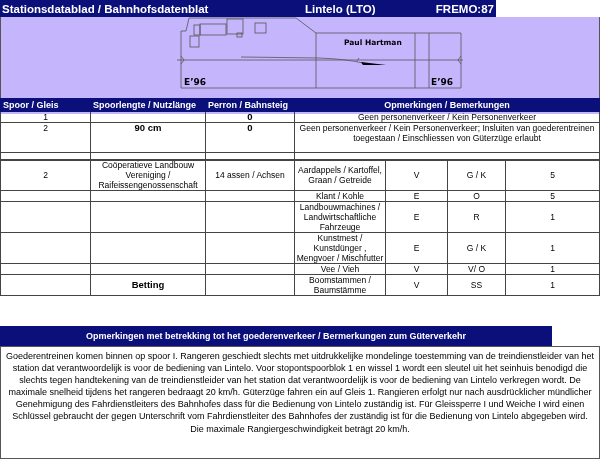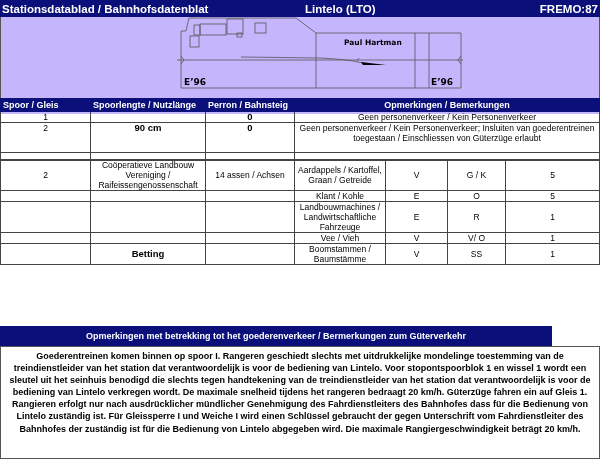--- a/index.html
+++ b/index.html
@@ -1,36 +1,36 @@
 <!DOCTYPE html>
 <html><head>
 <meta charset="utf-8">
 <style>
   * { box-sizing: border-box; margin: 0; padding: 0; }
   html, body { width: 600px; height: 459px; background: #fff; overflow: hidden; }
   body { font-family: "Liberation Sans", sans-serif; color: #000; position: relative; }
   .navy { background: #0a0f7a; color: #fff; font-weight: bold; }
-  .titlebar { position: absolute; left: 0; top: 0; width: 600px; height: 17px; font-size: 11.5px; display: flex; align-items: center; padding: 0 2px; }
+  .titlebar { position: absolute; left: 0; top: 0; width: 496px; height: 17px; font-size: 11.5px; display: flex; align-items: center; padding: 0 2px; }
   .titlebar .left { position: absolute; left: 2px; }
   .titlebar .center { position: absolute; left: 305px; }
   .titlebar .right { position: absolute; right: 2px; }
   .diagram { position: absolute; left: 0; top: 17px; width: 600px; height: 97px; background: #c4b5fd; border-left: 1px solid #555; border-right: 1px solid #555; }
   .diagram svg { position: absolute; left: 0; top: 0; }
   table { border-collapse: collapse; position: absolute; left: 0; width: 600px; table-layout: fixed; }
   td, th { border: 1px solid #444; font-size: 8.5px; vertical-align: top; text-align: center; line-height: 10px; }
   th { font-size: 9px; font-weight: bold; color: #fff; background: #0a0f7a; border-color: #0a0f7a; text-align: center; vertical-align: top; padding: 1px 2px; }
   th.l { text-align: left; }
   .t1 { top: 98px; }
   .t1 th { height: 13px; margin-left: 36px; }
   .bold { font-weight: bold; font-size: 9.5px; }
   .t2 { top: 159px; }
   .t2 th { height: 38px; }
   .mid { vertical-align: middle; }
   .remarks-head { position: absolute; left: 0; top: 326px; width: 552px; height: 20px; font-size: 9px; display: flex; align-items: center; justify-content: center; }
-  .remarks-body { position: absolute; left: 0; top: 346px; width: 600px; height: 113px; border: 1px solid #555; font-size: 9px; font-weight: bold; text-align: center; line-height: 12.1px; padding: 3px 4px; }
+  .remarks-body { position: absolute; left: 0; top: 346px; width: 600px; height: 113px; border: 1px solid #555; font-size: 9px; font-weight: normal; text-align: center; line-height: 12.1px; padding: 3px 4px; }
   .remarks-body p { text-indent: 0; }
 </style>
 </head>
 <body>
 
 <div class="titlebar navy">
   <span class="left">Stationsdatablad / Bahnhofsdatenblat</span>
   <span class="center">Lintelo (LTO)</span>
   <span class="right">FREMO:87</span>
 </div>
@@ -127,20 +127,29 @@
   </tr>
   <tr style="height:31px">
     <td class="mid"></td>
     <td class="mid"></td>
     <td class="mid"></td>
     <td class="mid">Landbouwmachines / Landwirtschaftliche Fahrzeuge</td>
     <td class="mid">E</td>
     <td class="mid">R</td>
     <td class="mid">1</td>
   </tr>
+  <tr style="height:31px">
+    <td class="mid"></td>
+    <td class="mid"></td>
+    <td class="mid"></td>
+    <td class="mid">Kunstmest / Kunstdünger , Mengvoer / Mischfutter</td>
+    <td class="mid">E</td>
+    <td class="mid">G / K</td>
+    <td class="mid">1</td>
+  </tr>
   <tr style="height:10px">
     <td class="mid"></td>
     <td class="mid"></td>
     <td class="mid"></td>
     <td class="mid">Vee / Vieh</td>
     <td class="mid">V</td>
     <td class="mid">V/ O</td>
     <td class="mid">1</td>
   </tr>
   <tr style="height:21px">

